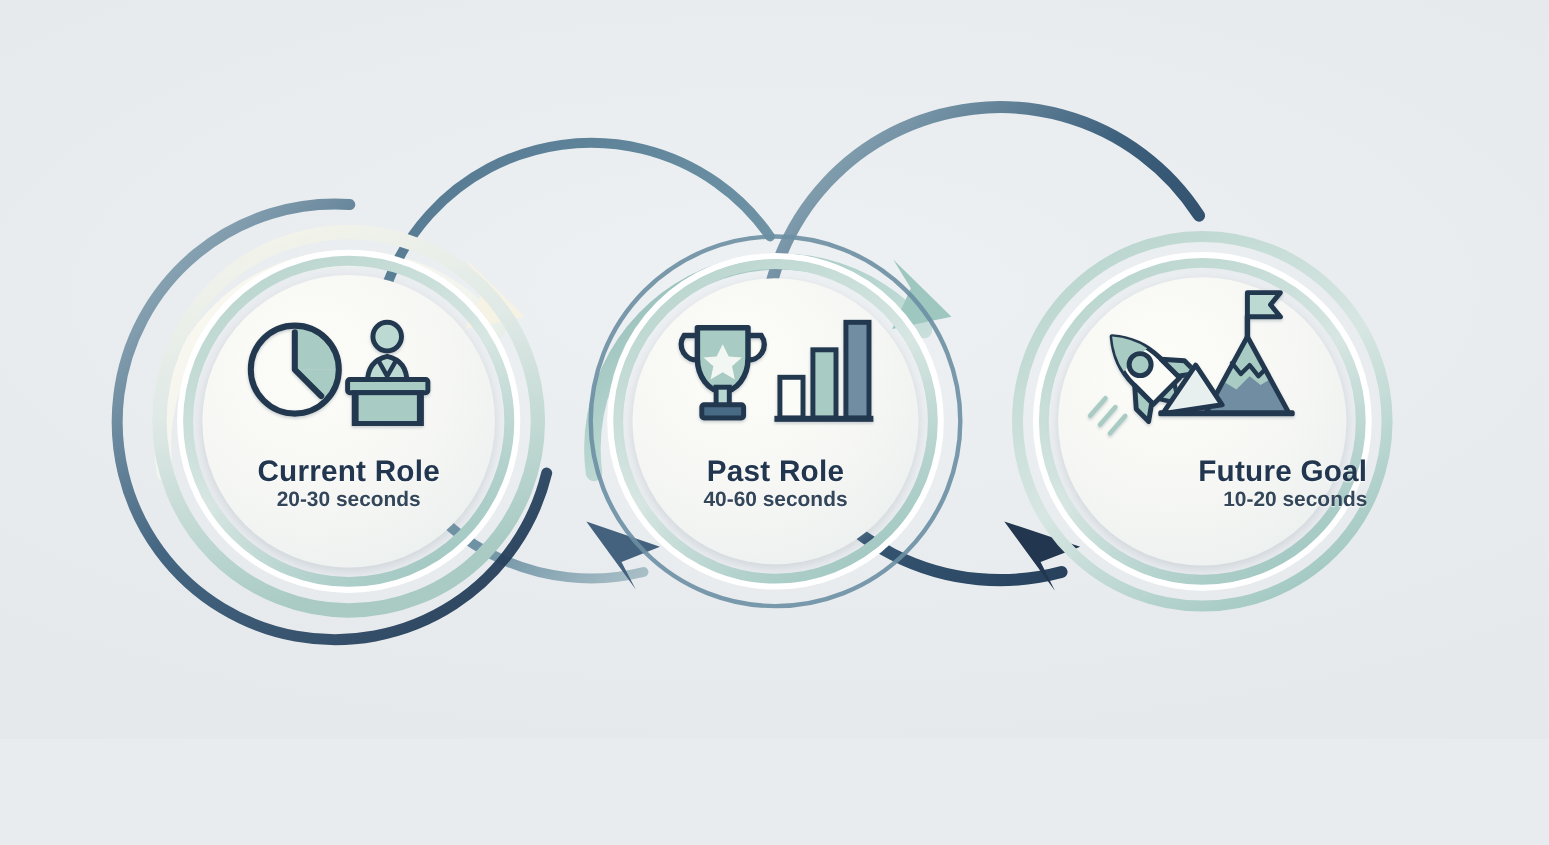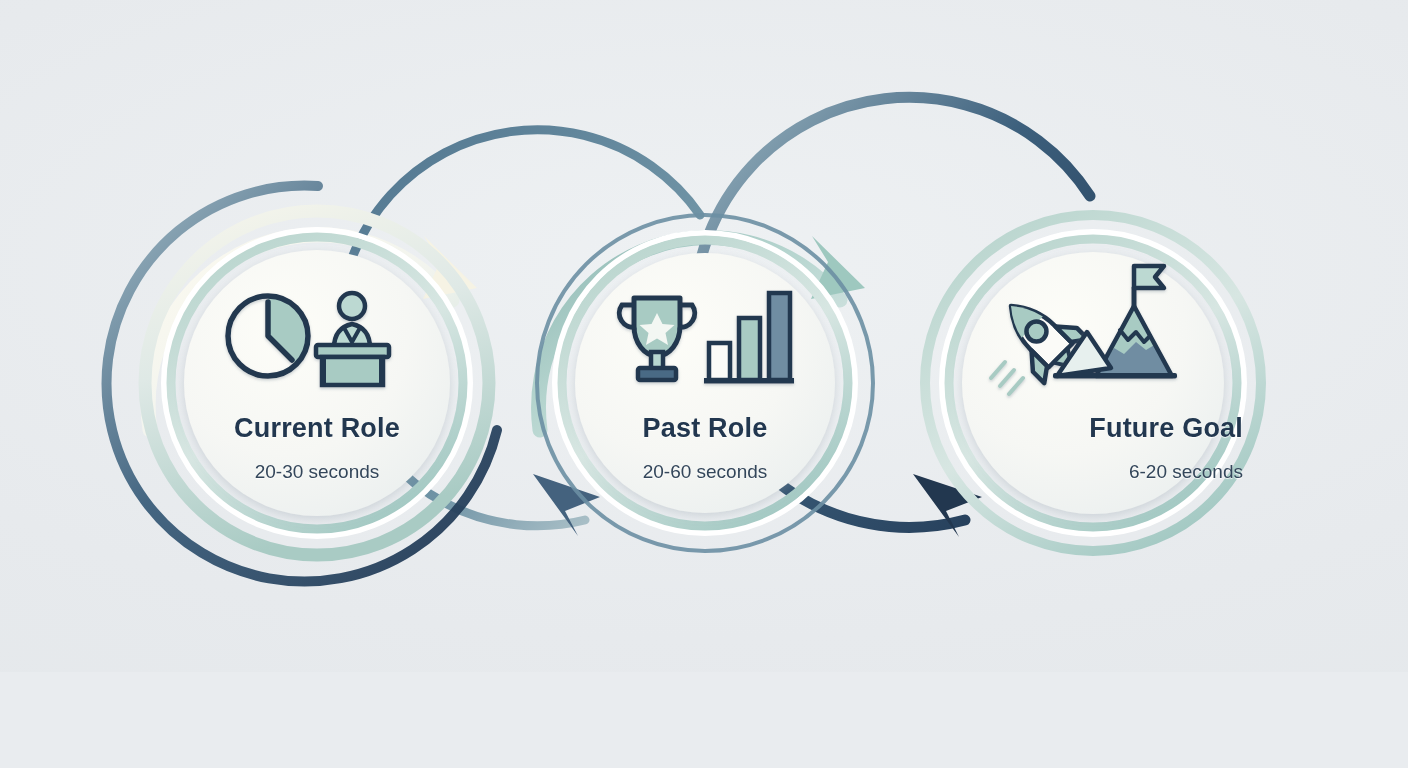--- a/index.html
+++ b/index.html
@@ -24,23 +24,23 @@
   .node-title {
     font-size: 27px;
     font-weight: bold;
     color: #22374f;
     letter-spacing: 0.2px;
     margin: 0;
     text-shadow: 0 1px 1px rgba(255,255,255,0.85);
   }
   .node-sub {
     font-size: 19px;
-    font-weight: normal;
+    font-weight: bold;
     color: #33465a;
-    margin: 17px 0 0 0;
+    margin: 0 0 0 0;
     text-shadow: 0 1px 1px rgba(255,255,255,0.85);
   }
 </style>
 </head>
 <body>
 
 <div id="stage">
 
   <svg id="art" viewBox="0 0 1408 768" width="1408" height="768">
     <defs>
@@ -197,21 +197,21 @@
     </g>
   </svg>
 
   <div class="node-text" style="left:167px; top:413px;">
     <p class="node-title">Current Role</p>
     <p class="node-sub">20-30 seconds</p>
   </div>
 
   <div class="node-text" style="left:555px; top:413px;">
     <p class="node-title">Past Role</p>
-    <p class="node-sub">20-60 seconds</p>
+    <p class="node-sub">40-60 seconds</p>
   </div>
 
   <div class="node-text" style="left:943px; top:413px;text-align:right;">
     <p class="node-title">Future Goal</p>
-    <p class="node-sub">6-20 seconds</p>
+    <p class="node-sub">10-20 seconds</p>
   </div>
 
 </div>
 
 </body></html>

